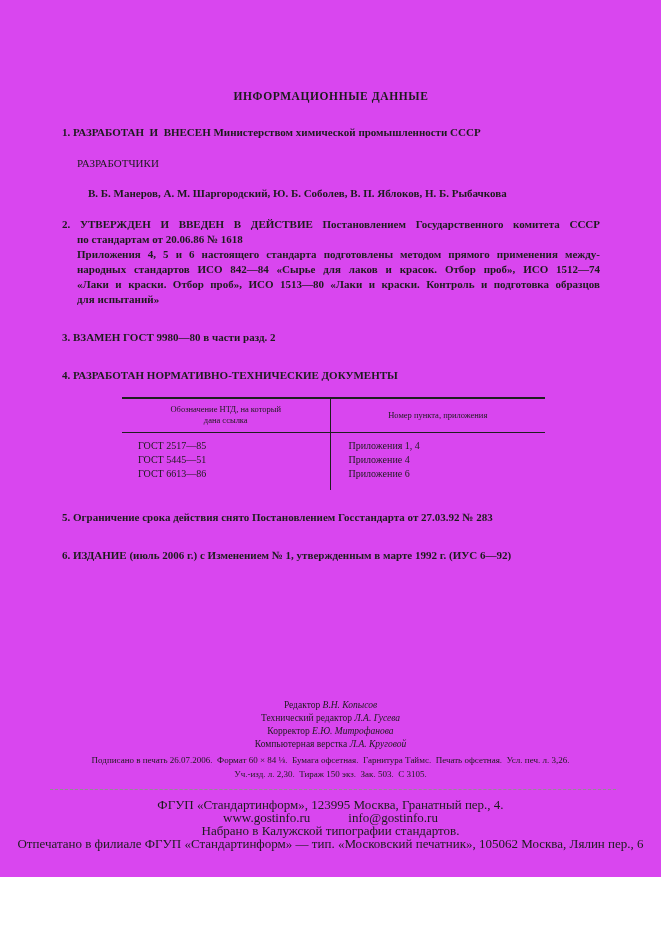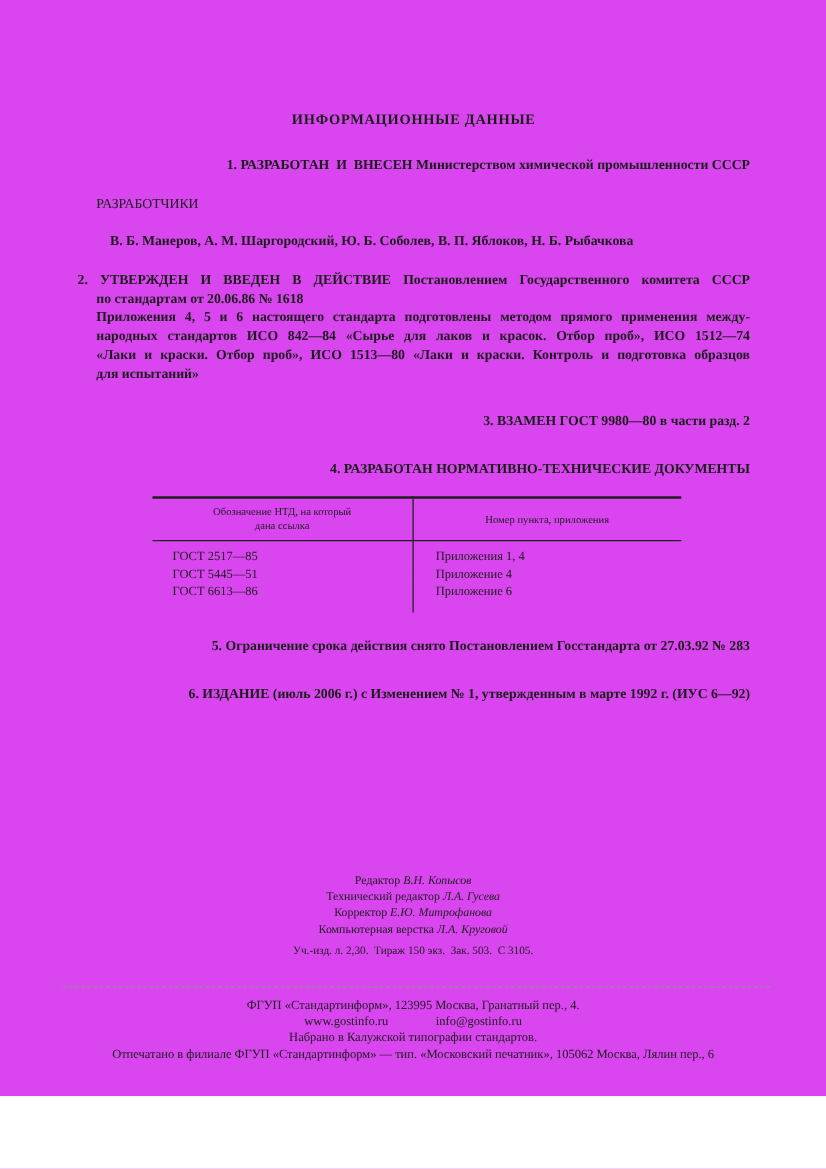--- a/index.html
+++ b/index.html
@@ -21,21 +21,20 @@
     font-weight: bold;
     font-size: 11.5px;
     line-height: 12px;
     letter-spacing: 0.6px;
   }
   .item {
     margin-top: 23px;
     font-weight: bold;
     font-size: 11px;
     line-height: 15px;
-    text-align: right;
   }
   .item .txt { white-space: pre-wrap; }
   .item .num { }
   .mt13 { margin-top: 23px; }
   .mt20 { margin-top: 20px; }
   .dev-heading {
     margin-top: 16px;
     margin-left: 15px;
     font-weight: normal;
     font-size: 11px;
@@ -110,21 +109,21 @@
   .dashed-divider {
     position: absolute;
     top: 789px; left: 50px; right: 45px;
     border-top: 1px dashed #8f8f8f;
   }
 
   .publisher {
     position: absolute;
     top: 798px; left: 0; right: 0;
     text-align: center;
-    font-size: 10px;
+    font-size: 13px;
     line-height: 13px;
   }
   .publisher .gap { display: inline-block; width: 38px; }
 </style>
 </head>
 <body>
 
 <div class="page">
   <div class="content">
 
@@ -212,20 +211,21 @@
       <span>Корректор</span>
       <i>Е.Ю. Митрофанова</i>
     </div>
     <div>
       <span>Компьютерная верстка</span>
       <i>Л.А. Круговой</i>
     </div>
   </div>
 
   <div class="print-info">
+    <div>Подписано в печать 26.07.2006.  Формат 60 × 84 ⅛.  Бумага офсетная.  Гарнитура Таймс.  Печать офсетная.  Усл. печ. л. 3,26.</div>
     <div>Уч.-изд. л. 2,30.  Тираж 150 экз.  Зак. 503.  С 3105.</div>
   </div>
 
   <div class="dashed-divider"></div>
 
   <div class="publisher">
     <div>ФГУП «Стандартинформ», 123995 Москва, Гранатный пер., 4.</div>
     <div>
       <span>www.gostinfo.ru</span><span class="gap"></span><span>info@gostinfo.ru</span>
     </div>

